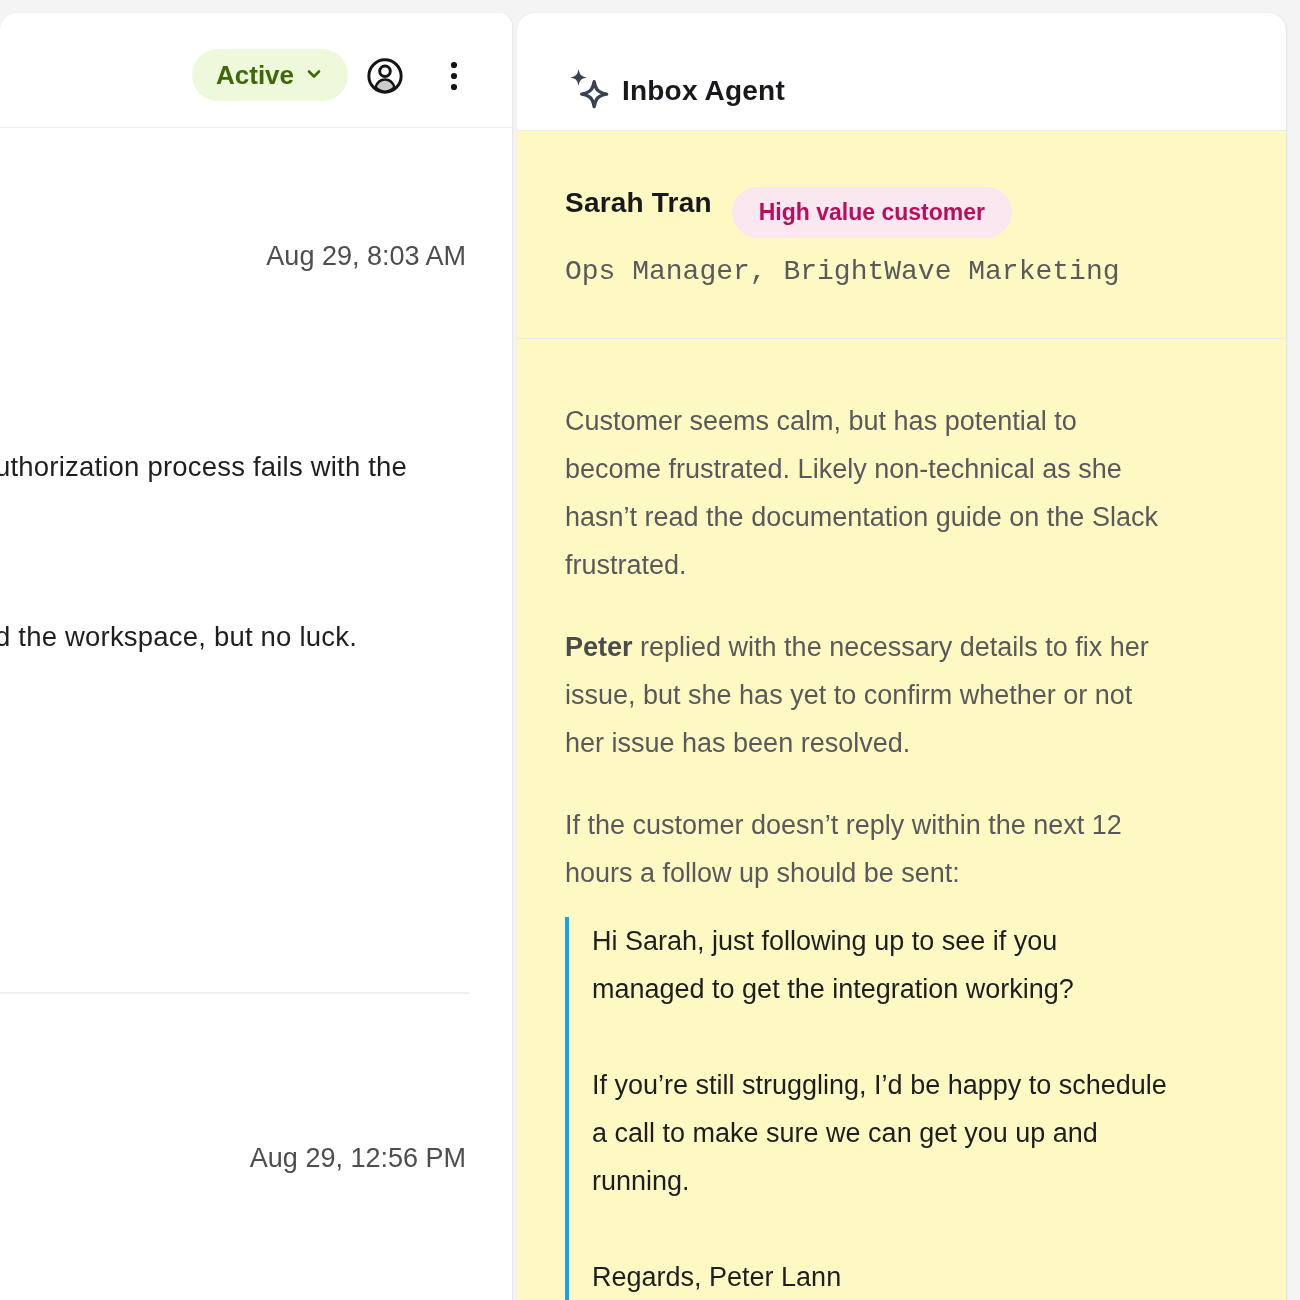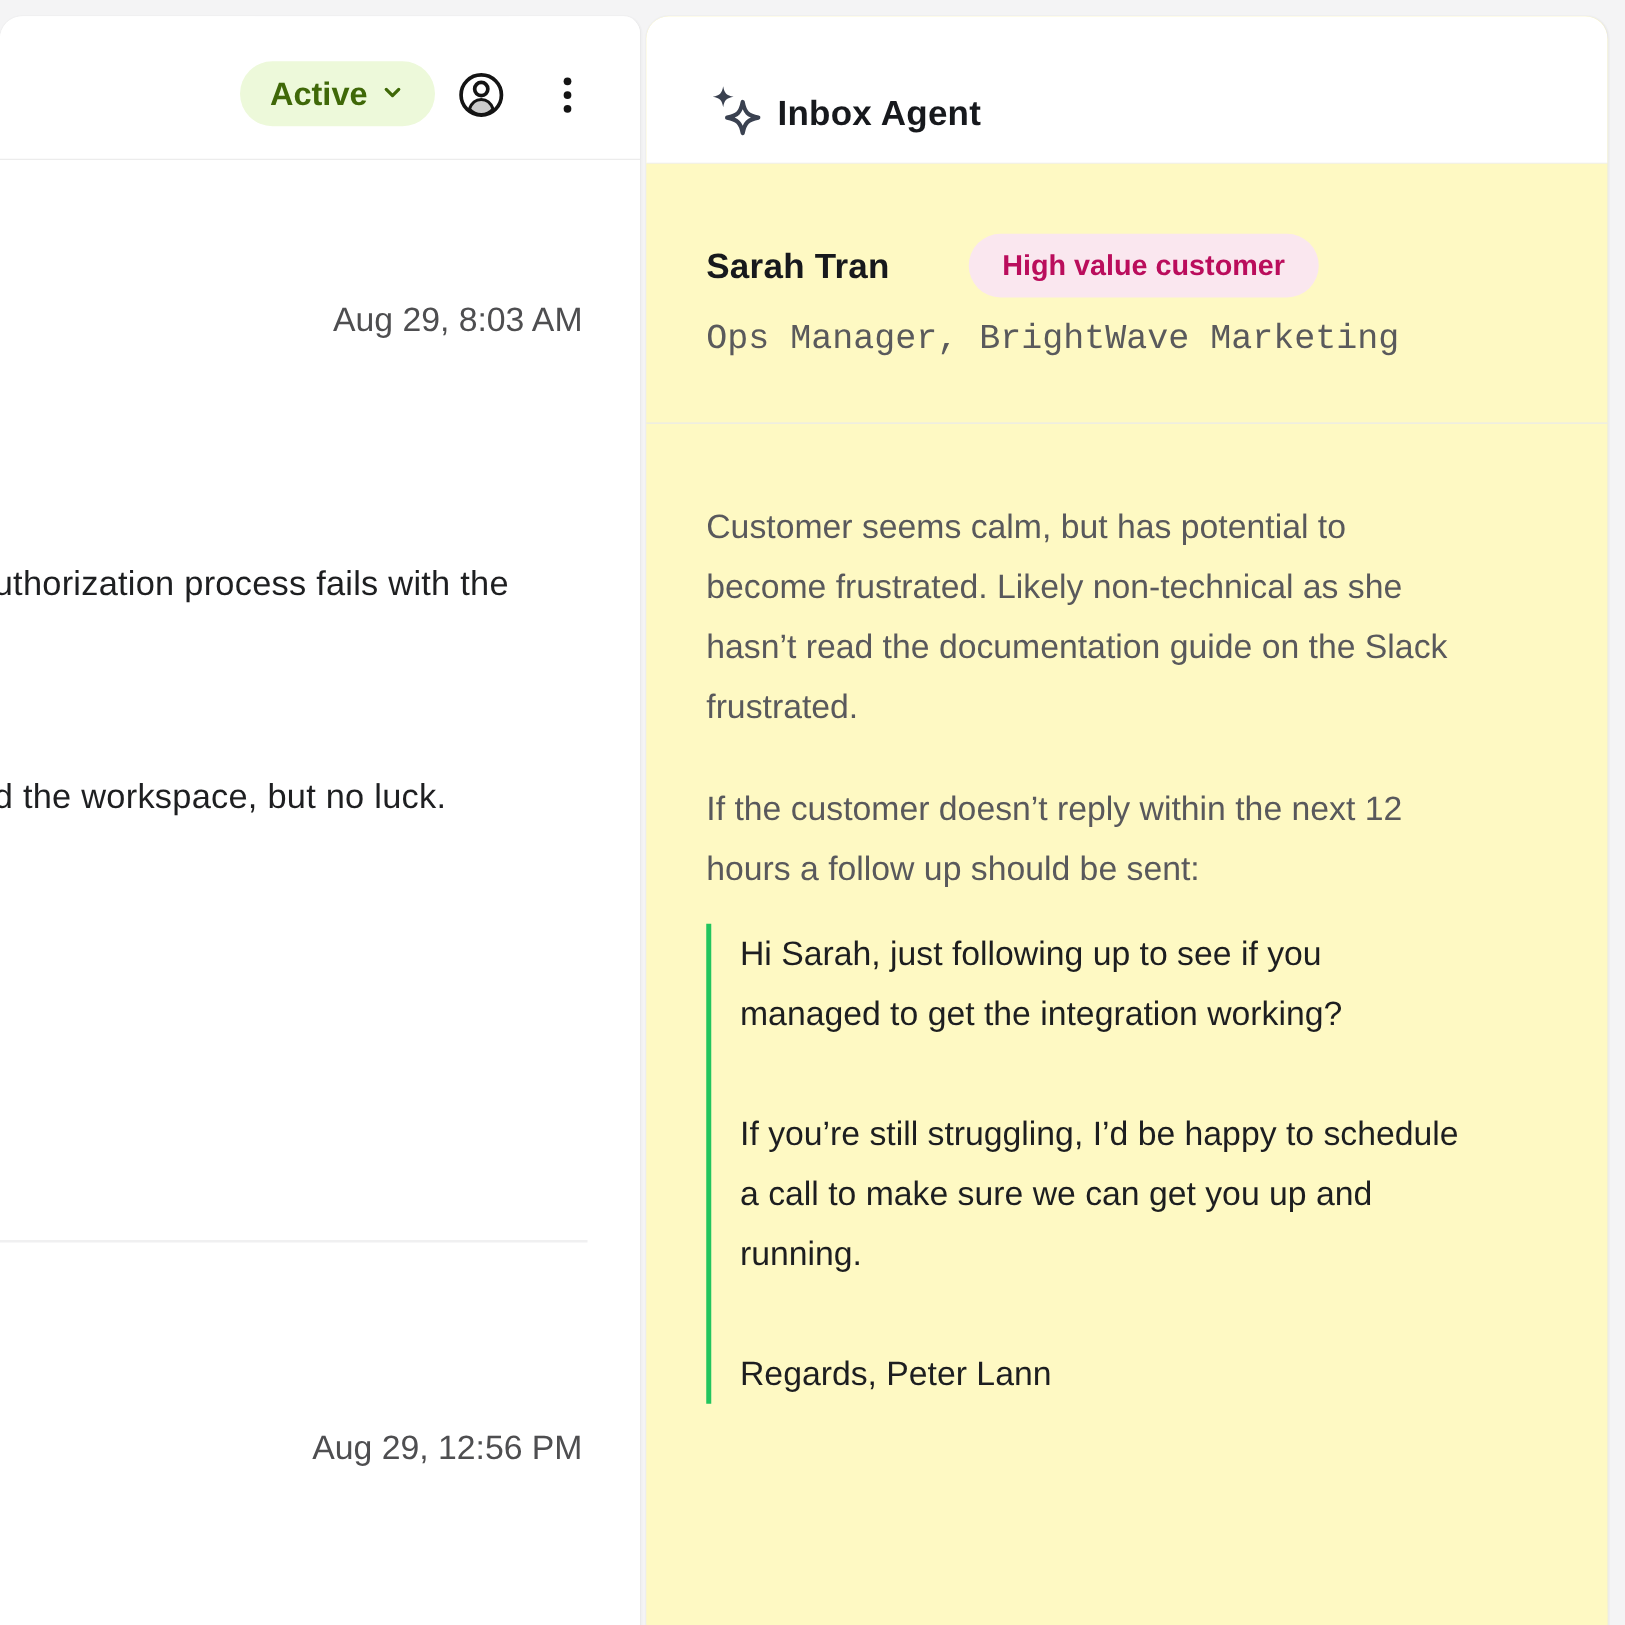--- a/index.html
+++ b/index.html
@@ -69,41 +69,41 @@
   .sparkles { position:absolute; left:49px; top:54px; }
   .agent-title {
     position:absolute; left:105px; top:62px;
     font-size:28px; font-weight:700; color:#17191d; letter-spacing:0.2px;
   }
 
   .customer-section {
     padding:56px 48px 48px 48px;
     border-bottom:1px solid #eaeaea;
   }
-  .customer-row { display:flex; align-items:center;gap:43px; }
+  .customer-row { display:flex; align-items:flex-start; }
   .customer-name {
     font-size:28px; font-weight:700; color:#17191d; letter-spacing:0.2px;
   }
   .customer-badge {
     margin-left:20px; padding:12px 27px; border-radius:999px;
     background:#fae7ef; color:#ba0d5c;
     font-size:23px; font-weight:700; white-space:nowrap;
   }
   .customer-role {
     margin-top:16px; font-size:28px; color:#5a5a5c; line-height:36px;font-family:Liberation Mono, monospace;
   }
 
   .insights { padding:58px 47px 0 48px; }
   .para { font-size:27px; line-height:48px; color:#59595c; }
   .para + .para { margin-top:34px; }
   .para .bold { font-weight:700; color:#4b4b4e; }
   .pline { white-space:nowrap; }
 
   .quote {
-    margin-top:20px; border-left:4px solid #22c55e; padding-left:23px;
+    margin-top:20px; border-left:4px solid #0ea5e9; padding-left:23px;
     color:#1d1e20;
   }
   .quote .qpara { font-size:27px; line-height:48px; color:#1d1e20; }
   .quote .qpara + .qpara { margin-top:48px; }
 </style>
 </head>
 <body>
 
 <div class="left-card">
 
@@ -170,20 +170,25 @@
 
   <div class="insights">
 
     <div class="para">
       <div class="pline">Customer seems calm, but has potential to</div>
       <div class="pline">become frustrated. Likely non-technical as she</div>
       <div class="pline">hasn’t read the documentation guide on the Slack</div>
       <div class="pline">frustrated.</div>
     </div>
 
+    <div class="para">
+      <div class="pline"><span class="bold">Peter</span><span> replied with the necessary details to fix her</span></div>
+      <div class="pline">issue, but she has yet to confirm whether or not</div>
+      <div class="pline">her issue has been resolved.</div>
+    </div>
 
     <div class="para">
       <div class="pline">If the customer doesn’t reply within the next 12</div>
       <div class="pline">hours a follow up should be sent:</div>
     </div>
 
     <div class="quote">
       <div class="qpara">
         <div class="pline">Hi Sarah, just following up to see if you</div>
         <div class="pline">managed to get the integration working?</div>

